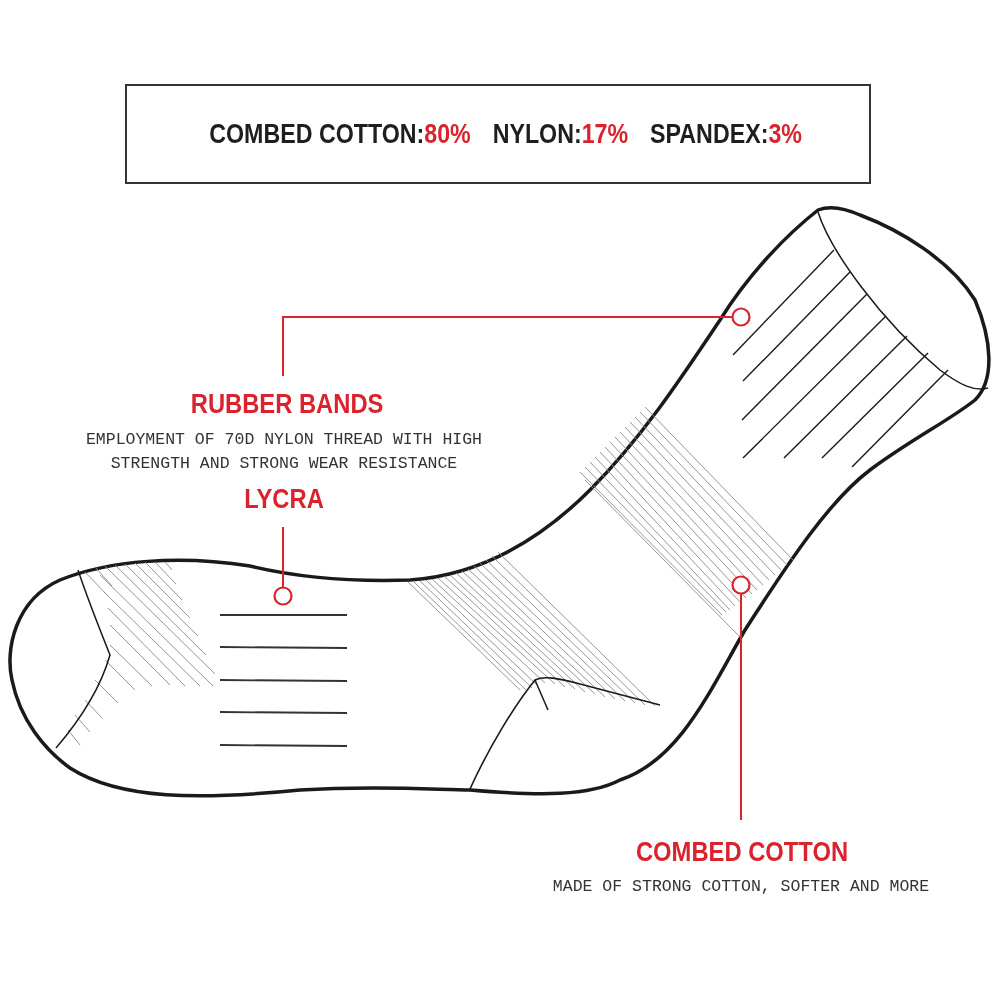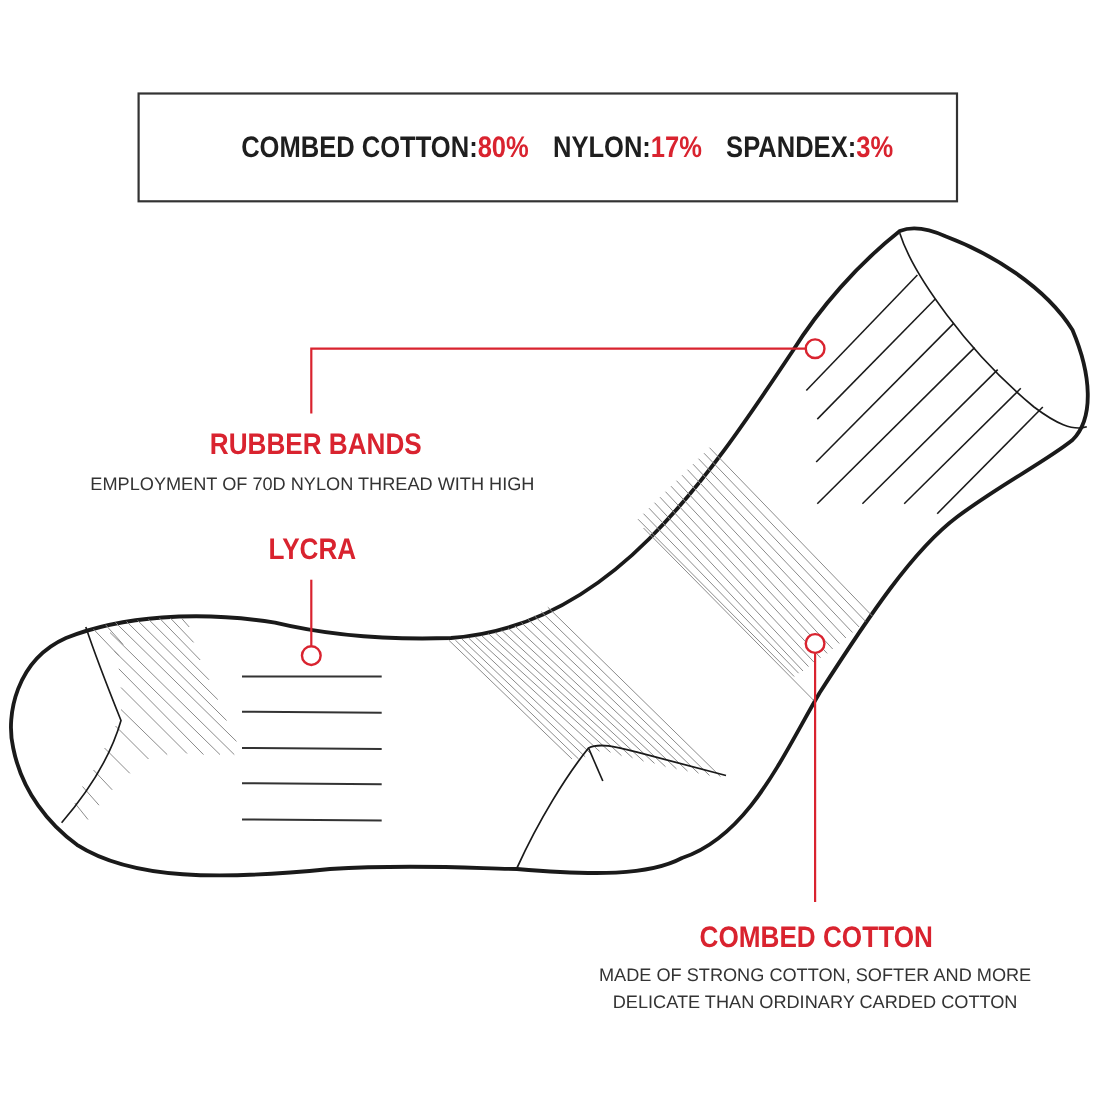--- a/index.html
+++ b/index.html
@@ -1,35 +1,35 @@
 <!DOCTYPE html>
 <html><head>
 <meta charset="utf-8">
 <style>
   html, body { margin: 0; padding: 0; background: #ffffff; }
   body { width: 1000px; height: 1000px; position: relative; overflow: hidden; font-family: "Liberation Sans", sans-serif; }
   .composition-box {
     position: absolute; left: 125px; top: 84px; width: 746px; height: 100px;
     border: 2.5px solid #333333; box-sizing: border-box;
-    display: flex; align-items: center; justify-content: flex-end; padding-left: 16px;
+    display: flex; align-items: center; justify-content: center; padding-left: 16px;
   }
   .composition-text {
     font-family: "Liberation Sans", sans-serif; font-weight: bold; font-size: 27px;
     letter-spacing: 0px; transform: scaleX(0.86); white-space: nowrap; color: #1e1e1e;
   }
   .comp-item { display: inline-block; margin: 0 9px; }
   .comp-val { color: #d9232f; }
   svg.sock { position: absolute; left: 0; top: 0; }
   .label-title {
     position: absolute; font-family: "Liberation Sans", sans-serif; font-weight: bold;
     color: #d9232f; font-size: 27px; text-align: center; white-space: nowrap;
     transform: scaleX(0.88);
   }
   .label-desc {
-    position: absolute; font-family: Liberation Sans, sans-serif; color: #333333;
+    position: absolute; font-family: Liberation Mono, monospace; color: #333333;
     font-size: 16.5px; line-height: 24px; text-align: center; white-space: nowrap;
   }
 </style>
 </head>
 <body>
 
 <div class="composition-box">
   <div class="composition-text">
     <span class="comp-item"><span>COMBED COTTON:</span><span class="comp-val">80%</span></span>
     <span class="comp-item"><span>NYLON:</span><span class="comp-val">17%</span></span>
@@ -162,20 +162,20 @@
 
   <g>
     <line x1="741" y1="594" x2="741" y2="820" stroke="#d9232f" stroke-width="2"></line>
     <circle cx="741" cy="585" r="8.5" fill="#ffffff" stroke="#d9232f" stroke-width="2.2"></circle>
   </g>
 </svg>
 
 <div class="label-title" style="left:178px; top:389px; width:212px;">RUBBER BANDS</div>
 <div class="label-desc" style="left:50px; top:428px; width:468px;">
   <div>EMPLOYMENT OF 70D NYLON THREAD WITH HIGH</div>
+  <div>STRENGTH AND STRONG WEAR RESISTANCE</div>
 </div>
 <div class="label-title" style="left:232px; top:484px; width:104px;">LYCRA</div>
 
 <div class="label-title" style="left:620px; top:837px; width:244px;">COMBED COTTON</div>
 <div class="label-desc" style="left:510px; top:875px; width:462px;">
   <div>MADE OF STRONG COTTON, SOFTER AND MORE</div>
-  <div>DELICATE THAN ORDINARY CARDED COTTON</div>
 </div>
 
 </body></html>

